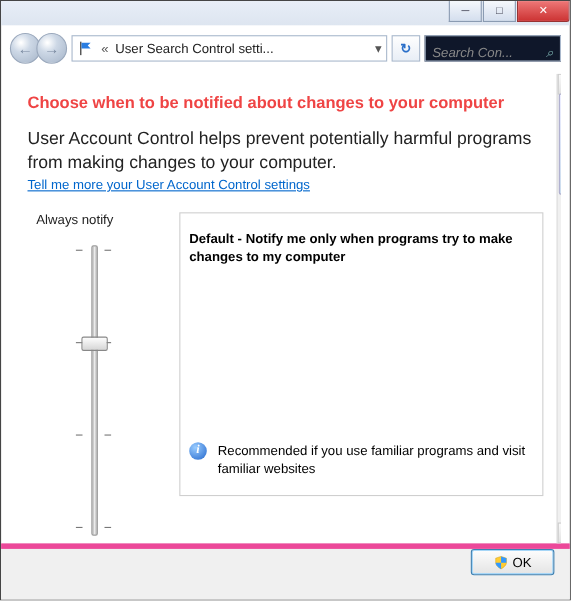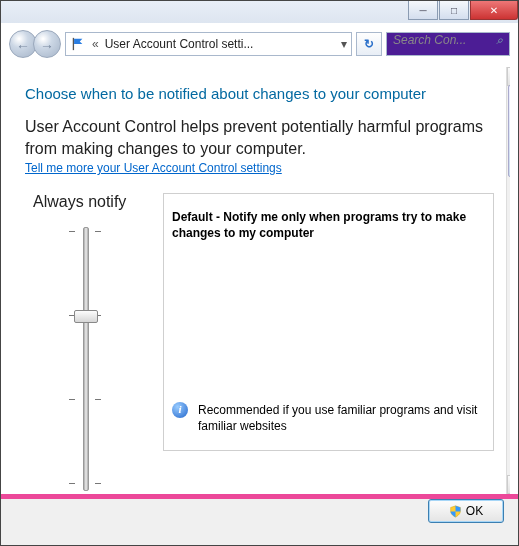--- a/index.html
+++ b/index.html
@@ -8,29 +8,29 @@
 .tbtn{width:28px;height:18px;margin-left:1px;border:1px solid #8a9bb2;border-top:none;display:flex;align-items:center;justify-content:center;background:linear-gradient(#f5f8fc,#d4deee);font-size:10px;color:#445}
 .tbtn.close{width:46px;background:linear-gradient(#e77,#c33);color:#fff;border-color:#933;border-top-right-radius:0;border-bottom-right-radius:3px}
 .toolbar{height:30px;display:flex;align-items:center;gap:4px;margin-bottom:8px}
 .navballs{width:52px;height:30px;position:relative}
 .ball{width:26px;height:26px;border-radius:50%;background:radial-gradient(circle at 35% 30%,#fff 2%,#cdd8e6 35%,#a5b4c8 100%);border:1px solid #9aa8bc;position:absolute;top:1px;display:flex;align-items:center;justify-content:center;color:#7a8aa0;font-size:14px}
 .ball.r{left:24px}
 .crumb{flex:1;height:22px;border:1px solid #a9b8cc;background:#fff;display:flex;align-items:center;padding:0 4px;gap:6px;font-size:12px;color:#222}
 .crumb .chev{color:#555}
 .flag{width:16px;height:14px;display:inline-block}
 .tbar-btn{width:24px;height:22px;border:1px solid #a9b8cc;background:linear-gradient(#fefefe,#e8eef6);display:flex;align-items:center;justify-content:center;color:#2a6fc9;font-weight:bold;font-size:12px}
-.search{width:110px;height:22px;border:1px solid #a9b8cc;background:#4c1d95;display:flex;align-items:flex-start;padding:0 6px;color:#888;font-style:italic;font-size:12px}
+.search{width:110px;height:22px;border:1px solid #a9b8cc;background:#0f172a;display:flex;align-items:flex-end;padding:0 6px;color:#888;font-style:italic;font-size:12px}
 .search .mag{margin-left:auto;color:#7aa}
 .content{flex:1;padding:18px 16px 0 16px;position:relative;overflow:hidden}
-h1{font-size:15px;font-weight:400;color:#0369a1;margin:0 0 14px 0}
+h1{font-size:15px;font-weight:700;color:#ef4444;margin:0 0 14px 0}
 .intro{font-size:16px;color:#222;line-height:1.35;margin-bottom:2px}
 a.link{color:#0066cc;text-decoration:underline;cursor:pointer}
 .body{display:flex;margin-top:18px;gap:18px}
 .sliderzone{width:120px;padding-top:0}
-.lbl{font-size:16px;color:#222;margin-left:8px}
+.lbl{font-size:12px;color:#222;margin-left:8px}
 .track{position:relative;height:280px;margin:8px 0 4px 0}
 .rail{position:absolute;left:58px;top:8px;bottom:8px;width:4px;background:linear-gradient(90deg,#aaa,#eee,#aaa);border:1px solid #999;border-radius:2px}
 .tick{position:absolute;left:44px;width:32px;display:flex;justify-content:space-between;color:#666;font-size:11px}
 .tick span{display:inline-block;width:6px;border-top:1px solid #777}
 .thumb{position:absolute;left:49px;width:22px;height:11px;background:linear-gradient(#fdfdfd,#d6d6d6);border:1px solid #888;border-radius:2px}
 .panel{flex:1;border:1px solid #cfcfcf;padding:16px 8px;font-size:12px;height:258px;box-sizing:border-box;display:flex;flex-direction:column}
 .panel-title{font-weight:bold;margin-bottom:12px;line-height:1.3}
 .panel ul{margin:0 0 0 4px;padding-left:18px}
 .panel li{margin-bottom:6px;line-height:1.35}
 .reco{margin-top:auto;display:flex;gap:10px;align-items:flex-start;line-height:1.35}
@@ -57,21 +57,21 @@
     <div class="navballs">
       <div class="ball">←</div>
       <div class="ball r">→</div>
     </div>
     <div class="crumb">
       <svg class="flag" viewBox="0 0 16 16">
           <rect x="2" y="1" width="1.5" height="14" fill="#555"></rect>
           <path d="M3.5 2 L13 2 L10 5 L13 8 L3.5 8 Z" fill="#2a7de1"></path>
         </svg>
       <span class="chev">«</span>
-      <span>User Account Control setti...</span>
+      <span>User Search Control setti...</span>
       <span style="margin-left:auto;color:#555">▾</span>
     </div>
     <div class="tbar-btn">
         <span style="position:relative">↻</span>
       </div>
     <div class="search">
       <span>Search Con...</span>
       <span class="mag">⌕</span>
     </div>
   </div>

